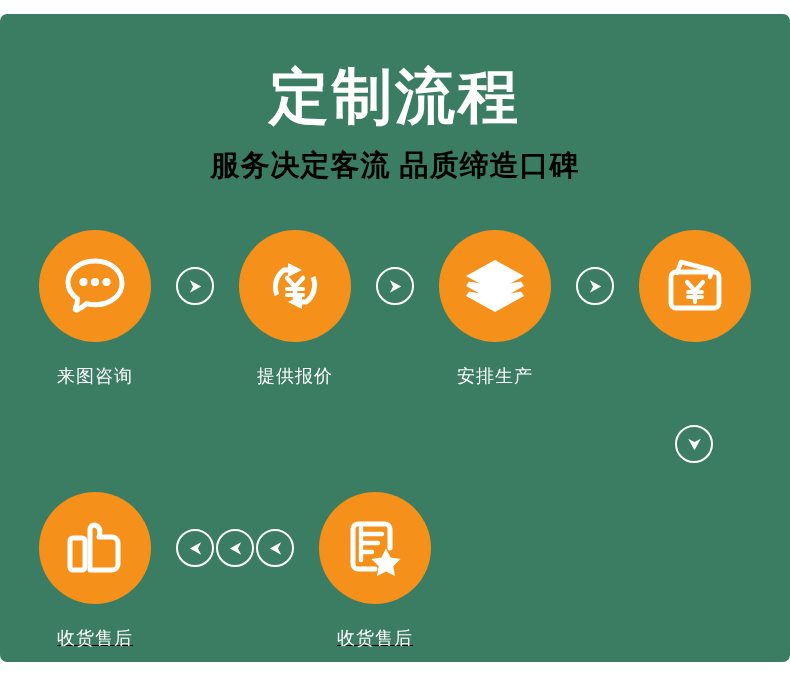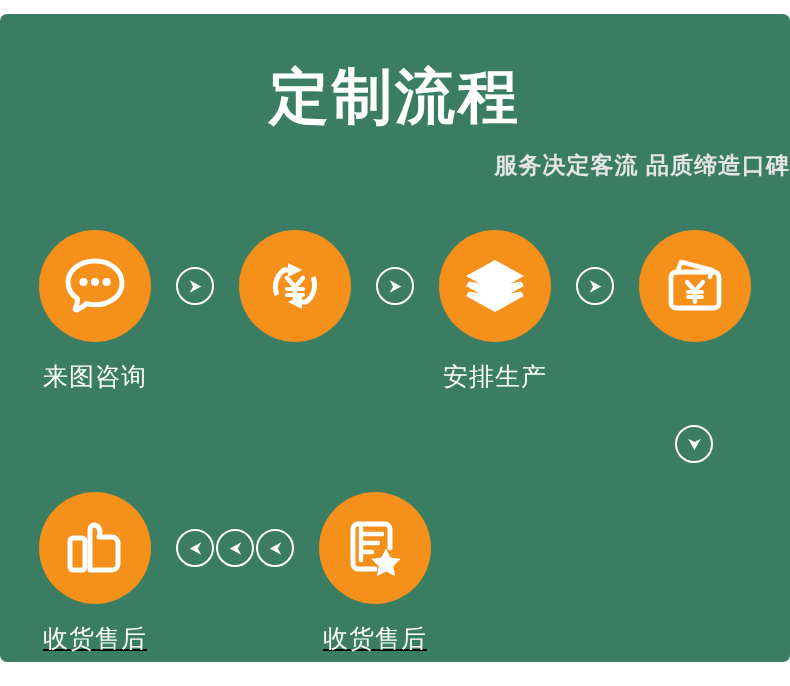--- a/index.html
+++ b/index.html
@@ -38,27 +38,26 @@
   }
   .title {
     font-size: 60px;
     line-height: 74px;
     font-weight: bold;
     color: #ffffff;
     letter-spacing: 3px;
     margin: 0;
   }
   .subtitle {
-    font-size: 23px;
+    font-size: 29px;
     line-height: 46px;
     font-weight: bold;
-    color: #e5e5e5;
+    color: #000000;
     letter-spacing: 1px;
     margin: 8px 0 0 0;
-    text-align: right;
   }
   .row {
     position: absolute;
     left: 0;
     width: 790px;
     height: 175px;
     display: flex;
     align-items: flex-start;
   }
   .row-top { top: 216px; }
@@ -78,21 +77,21 @@
     height: 112px;
     border-radius: 50%;
     background: #f5901a;
     display: flex;
     align-items: center;
     justify-content: center;
   }
   .bubble svg { display: block; }
   .step-label {
     margin-top: 20px;
-    font-size: 25px;
+    font-size: 18px;
     line-height: 28px;
     color: #ffffff;
     letter-spacing: 1px;
     white-space: nowrap;
   }
 
   .connector {
     width: 40px;
     flex: 0 0 auto;
     display: flex;
@@ -164,20 +163,21 @@
               <path d="M49 22 A21 21 0 0 1 42 47 L37 47" fill="none" stroke="#ffffff" stroke-width="5" stroke-linecap="butt"></path>
               <path d="M24 8 L24 22 L38 15 Z" fill="#ffffff"></path>
               <path d="M38 54 L38 40 L24 47 Z" fill="#ffffff"></path>
               <path d="M23 23 L31 32 L39 23" fill="none" stroke="#ffffff" stroke-width="4.5" stroke-linecap="round" stroke-linejoin="round"></path>
               <path d="M31 31 L31 46" fill="none" stroke="#ffffff" stroke-width="4.5" stroke-linecap="round"></path>
               <path d="M23 34 L39 34" fill="none" stroke="#ffffff" stroke-width="4" stroke-linecap="round"></path>
               <path d="M23 40 L39 40" fill="none" stroke="#ffffff" stroke-width="4" stroke-linecap="round"></path>
             </svg>
           </span>
         </div>
+        <div class="step-label">提供报价</div>
       </div>
 
       <div class="connector">
         <div class="conn-circle">
           <svg width="19" height="19" viewBox="0 0 20 20">
             <path d="M4 3.4 L16 10 L4 16.6 L7.4 10 Z" fill="#ffffff"></path>
           </svg>
         </div>
       </div>
 

